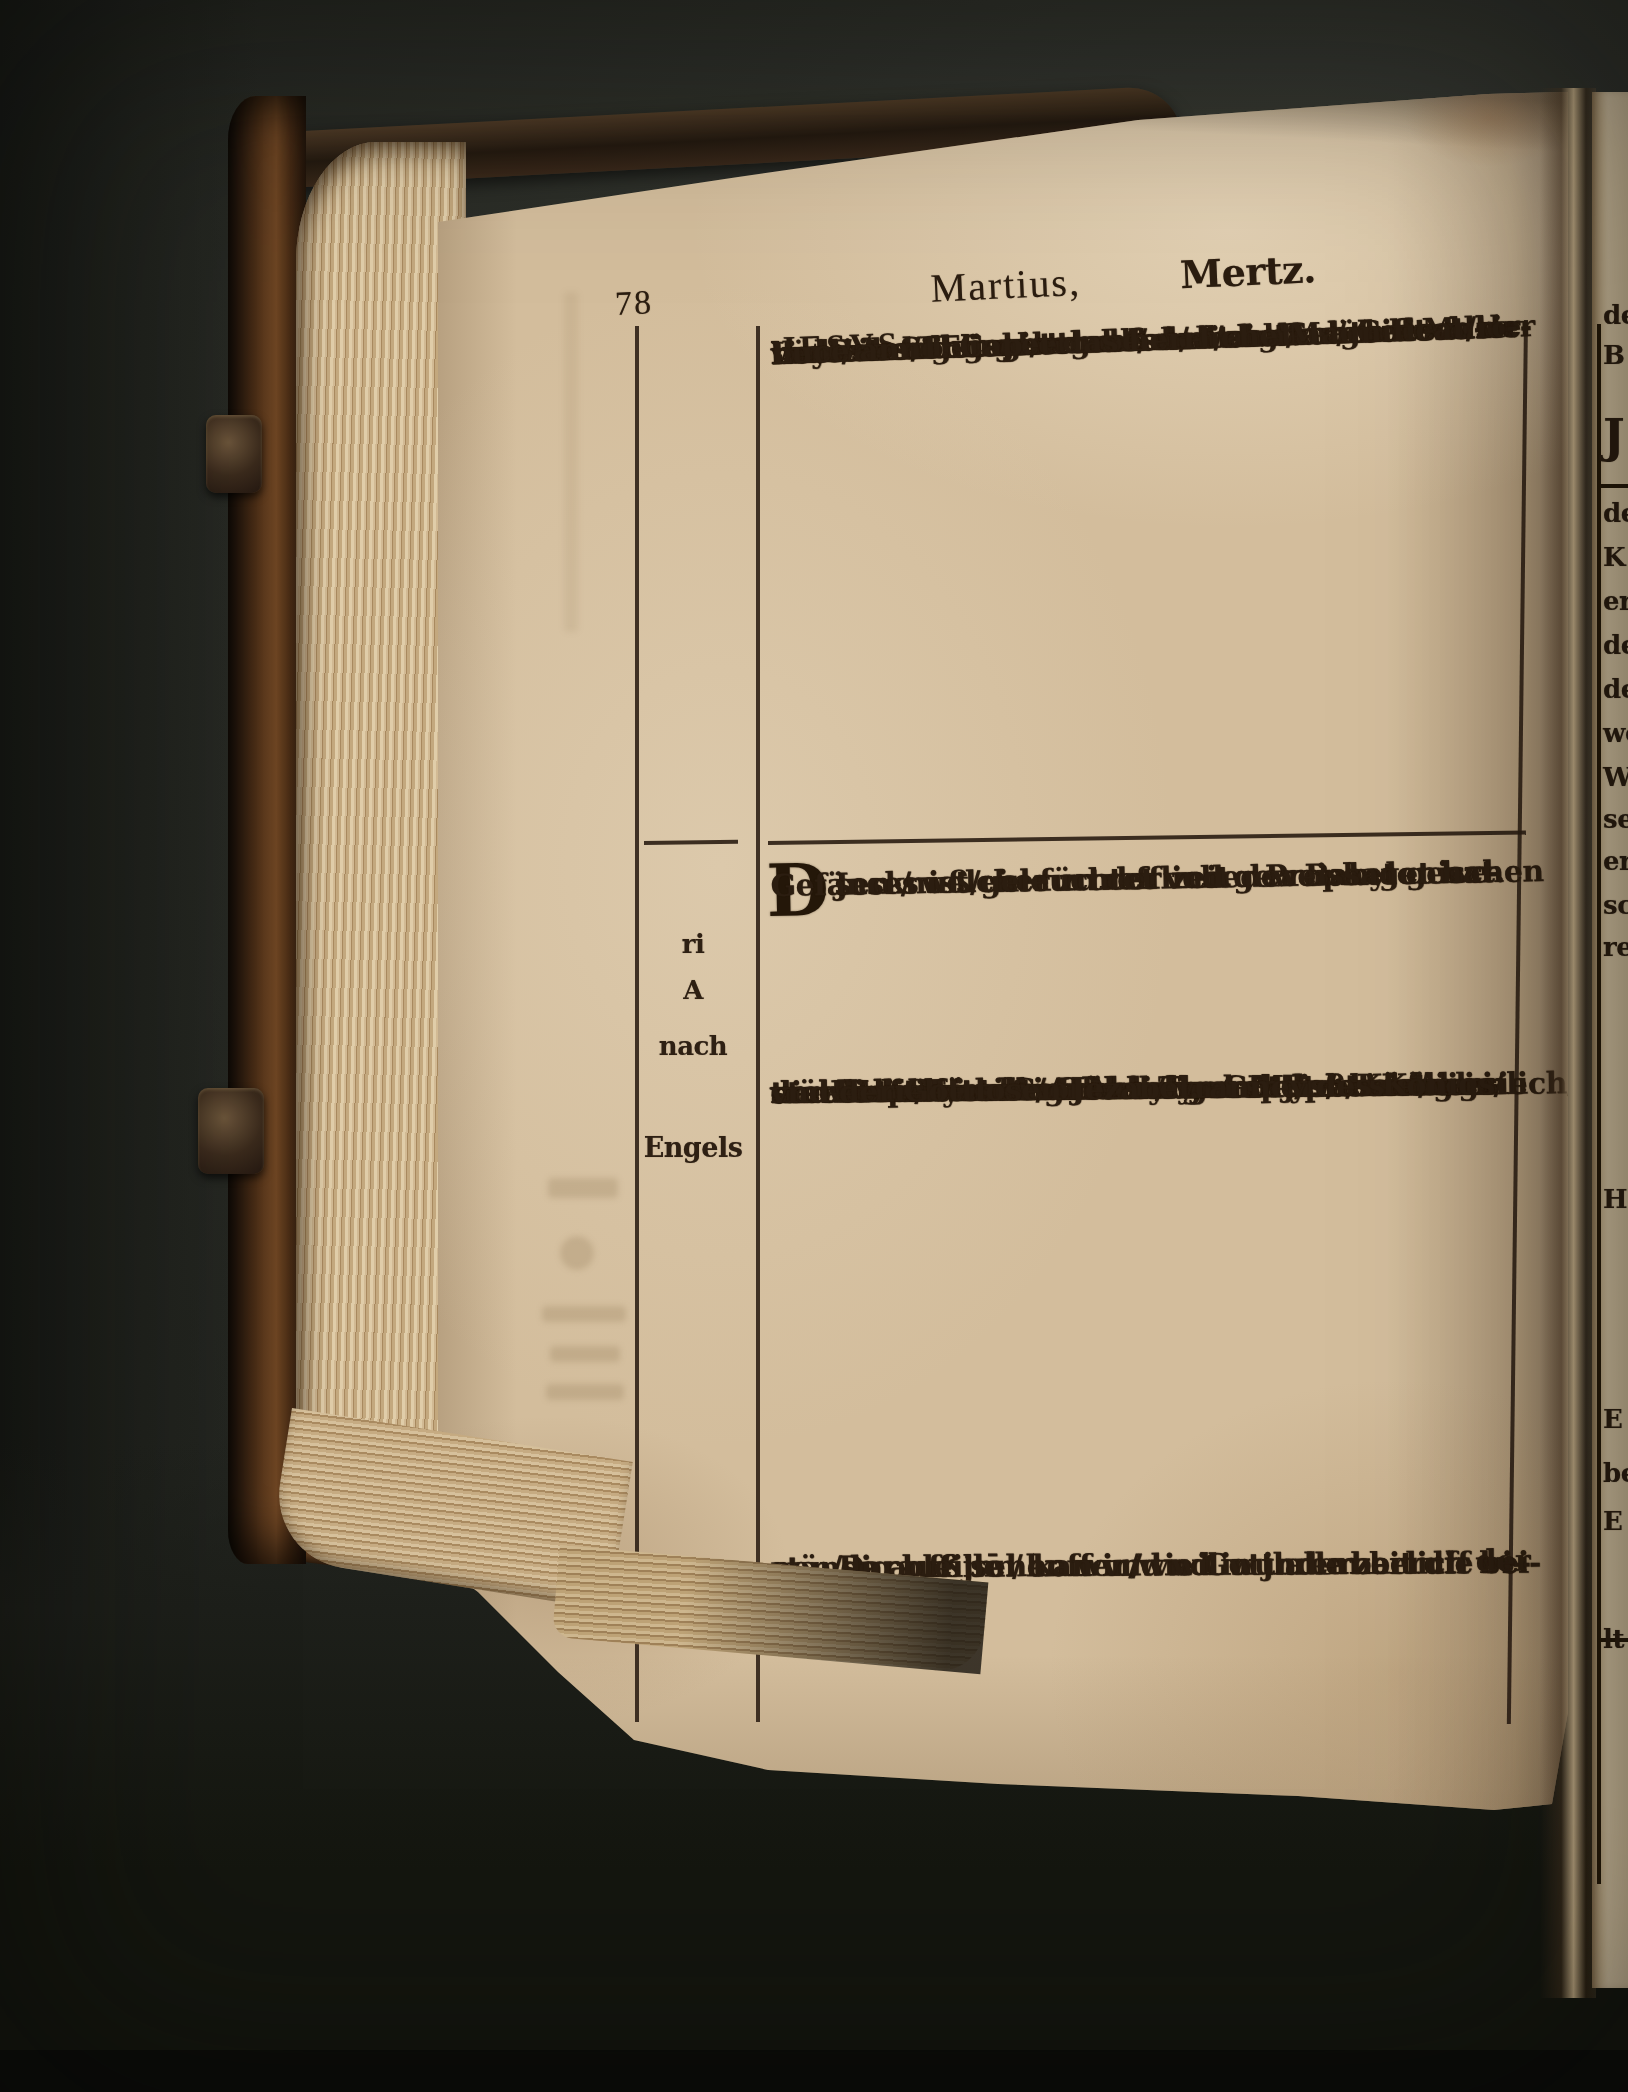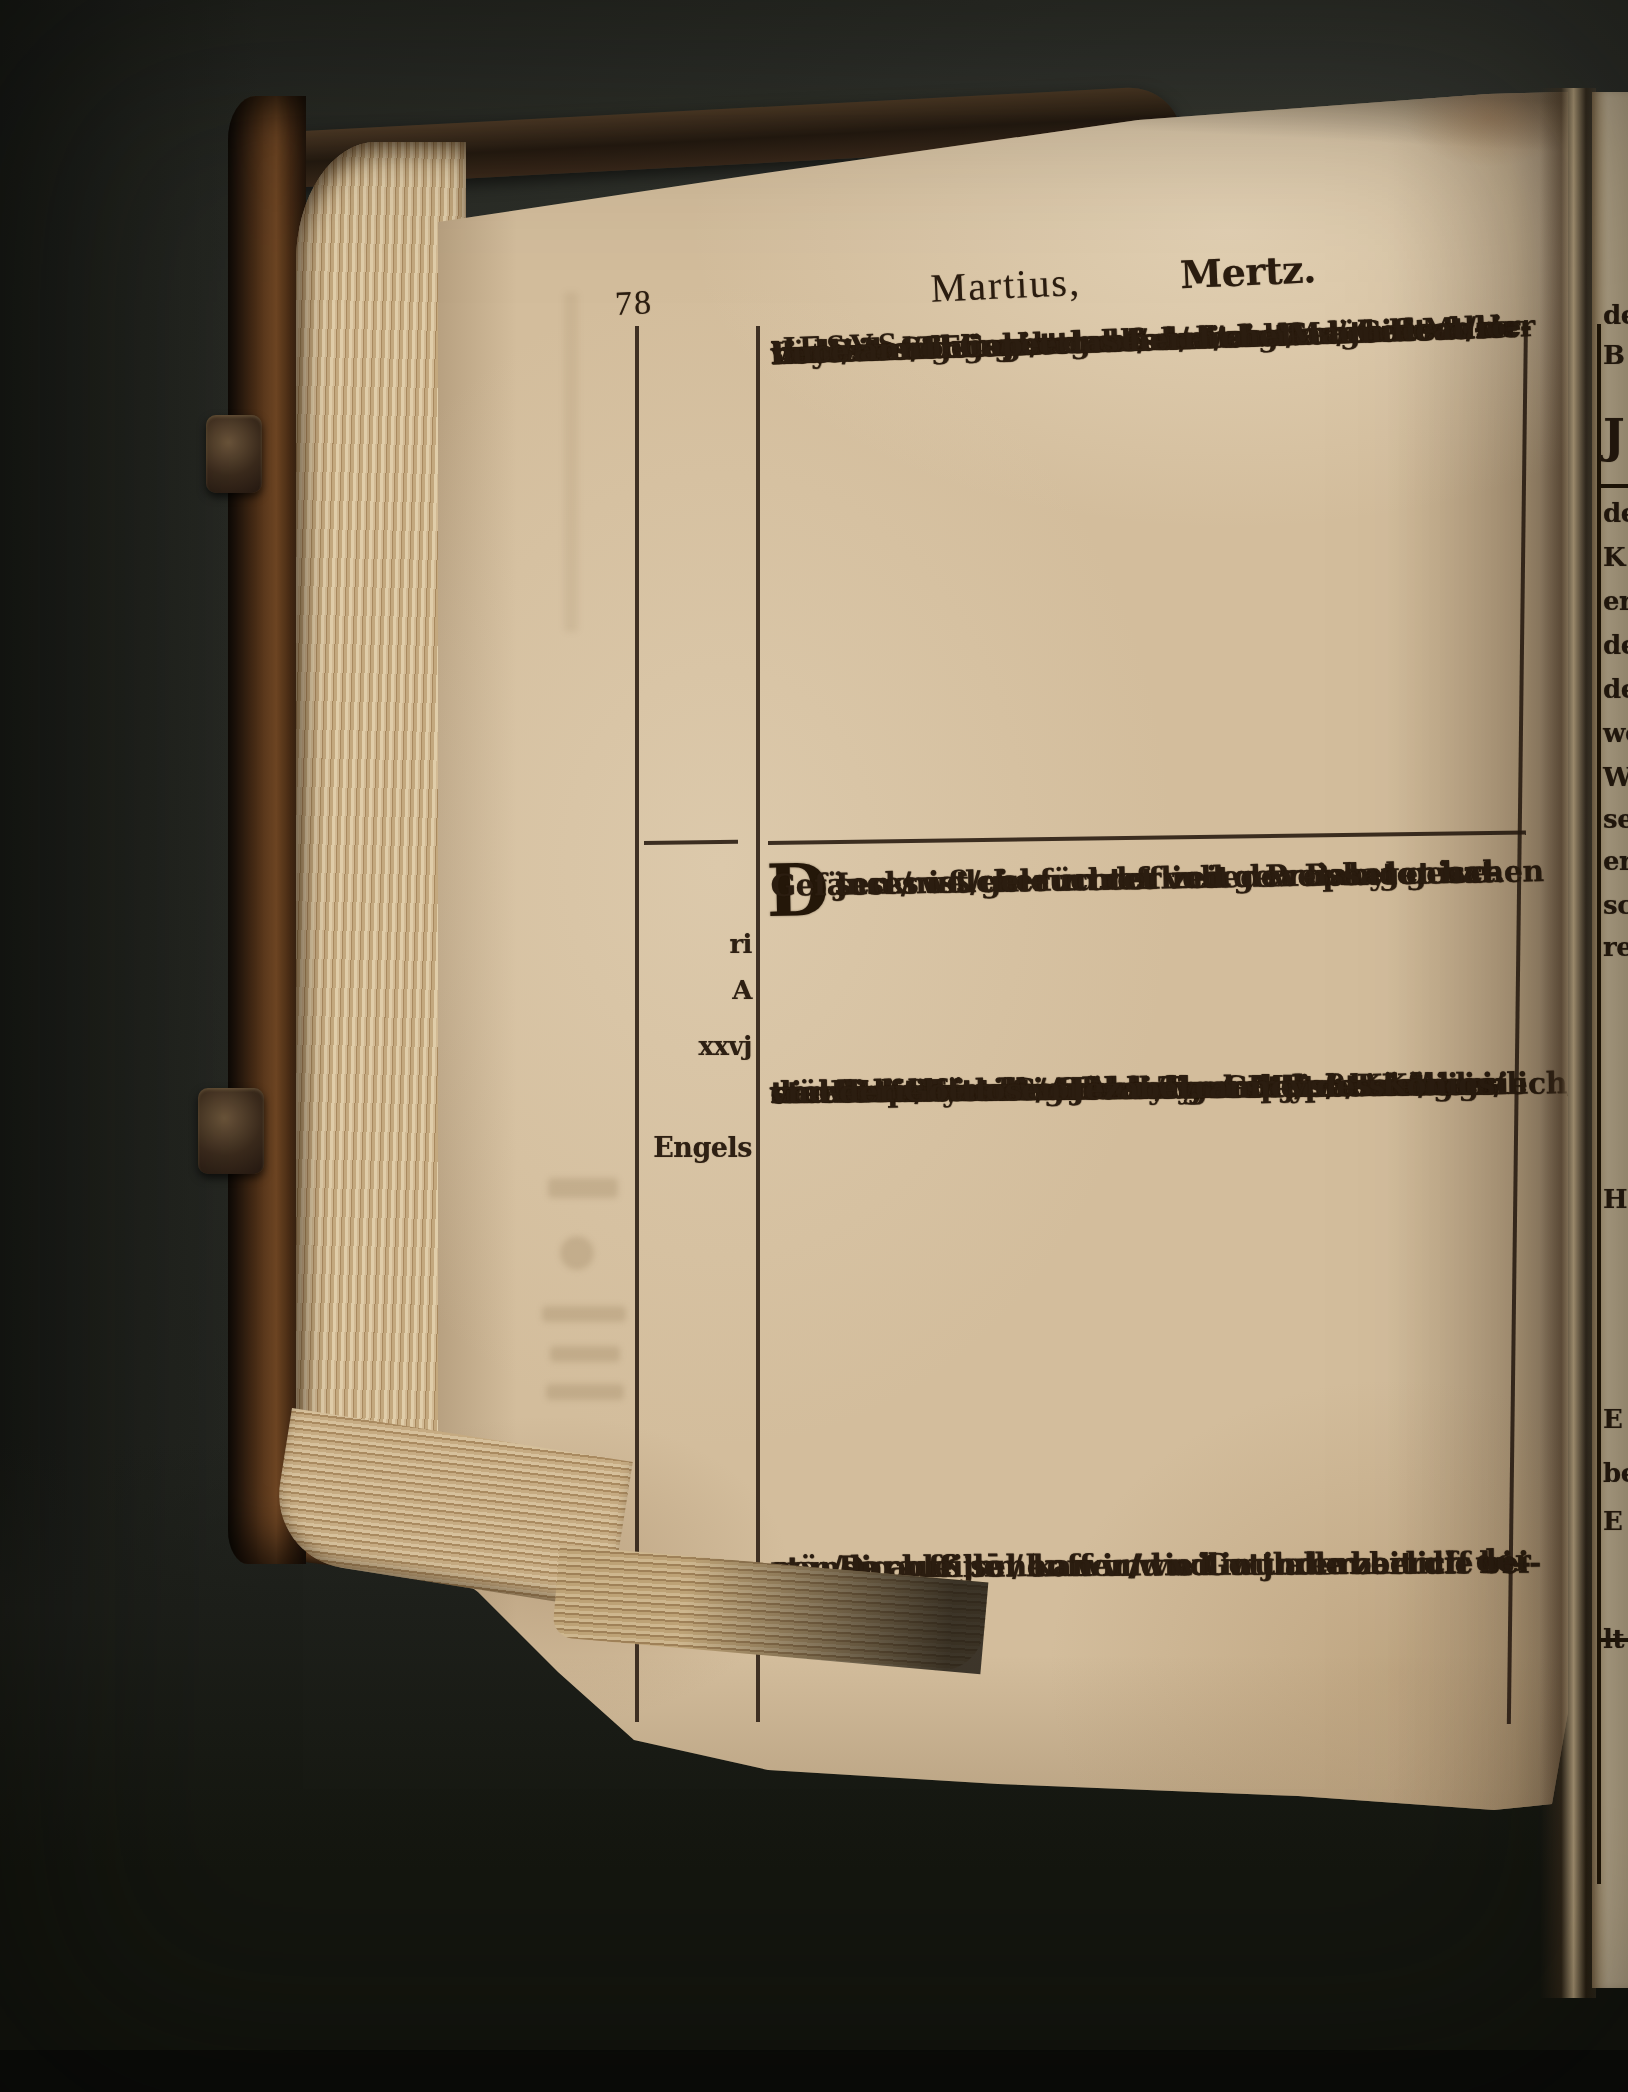--- a/index.html
+++ b/index.html
@@ -89,21 +89,21 @@
   .dropcap{left:-4px;top:-4px;font:700 72px/66px "DejaVu Serif",serif;color:#241709;
     text-shadow:0 0 2px rgba(36,23,9,.5);}
   .p3{top:977px;transform:rotate(-.7deg);transform-origin:left top;}
   .p3 .ln{line-height:47px;}
   .p3 .ln:first-child{text-indent:62px;}
   .p4{top:1452px;transform:rotate(-.4deg);transform-origin:left top;}
   .p4 .ln{line-height:47px;}
   .p4 .ln:first-child{text-indent:68px;}
   .jesus{position:static;font:700 34px "Liberation Serif",serif;letter-spacing:4px;padding-left:8px;}
   .catchword{position:static;display:block;text-align:right;width:760px;line-height:44px;}
-  .mnote{left:196px;width:118px;text-align:right;font:700 26px/32px "DejaVu Serif",serif;
+  .mnote{left:196px;width:118px;text-align:center;font:700 26px/32px "DejaVu Serif",serif;
     color:#2e2013;letter-spacing:-.5px;text-shadow:0 0 1px rgba(46,32,19,.45);}
   .mn0{top:836px;}.mn1{top:882px;}.mn2{top:938px;}.mn3{top:1040px;font-size:27px;}
 
   
   .ghost{filter:blur(3px);opacity:.5;}
   .ghost .gm{position:absolute;background:rgba(140,115,80,.5);border-radius:4px;}
 
   
   .fold{left:1540px;top:88px;width:56px;height:1910px;
     background:linear-gradient(90deg,rgba(0,0,0,0) 0%,rgba(80,58,36,.5) 38%,
@@ -158,21 +158,21 @@
       <span class="ln">höchsten genennet werden/rc.  Darüber Ma-</span>
       <span class="ln">ria sich hoch verwundert/vnd glaubte doch der</span>
       <span class="ln">rede des Engels/vnnd fahet ahn/ nach dem sie</span>
       <span class="ln">ihr Basen Elisabeth besucht hatte / Gott zulo-</span>
       <span class="ln">ben / vnnd singet das herrliche Magnificat/rc.</span>
       <span class="ln">Luce am 1. Cap.</span>
     </div>
 
     <div class="mnote mn0">ri</div>
     <div class="mnote mn1">A</div>
-    <div class="mnote mn2">xxvj</div>
+    <div class="mnote mn2">nach</div>
     <div class="mnote mn3">Engels</div>
 
     <div class="para p2 bl">
       <span class="dropcap">D</span>
       <span class="ln ind">Jeses ist ein fürtrefflicher Prophet gewe-</span>
       <span class="ln ind">sen / welcher zu der zeit der Babylonischen</span>
       <span class="ln">Gefäncknuß/geleuchtet vnd geweissaget hat.</span>
     </div>
 
     <div class="para p3 bl">

